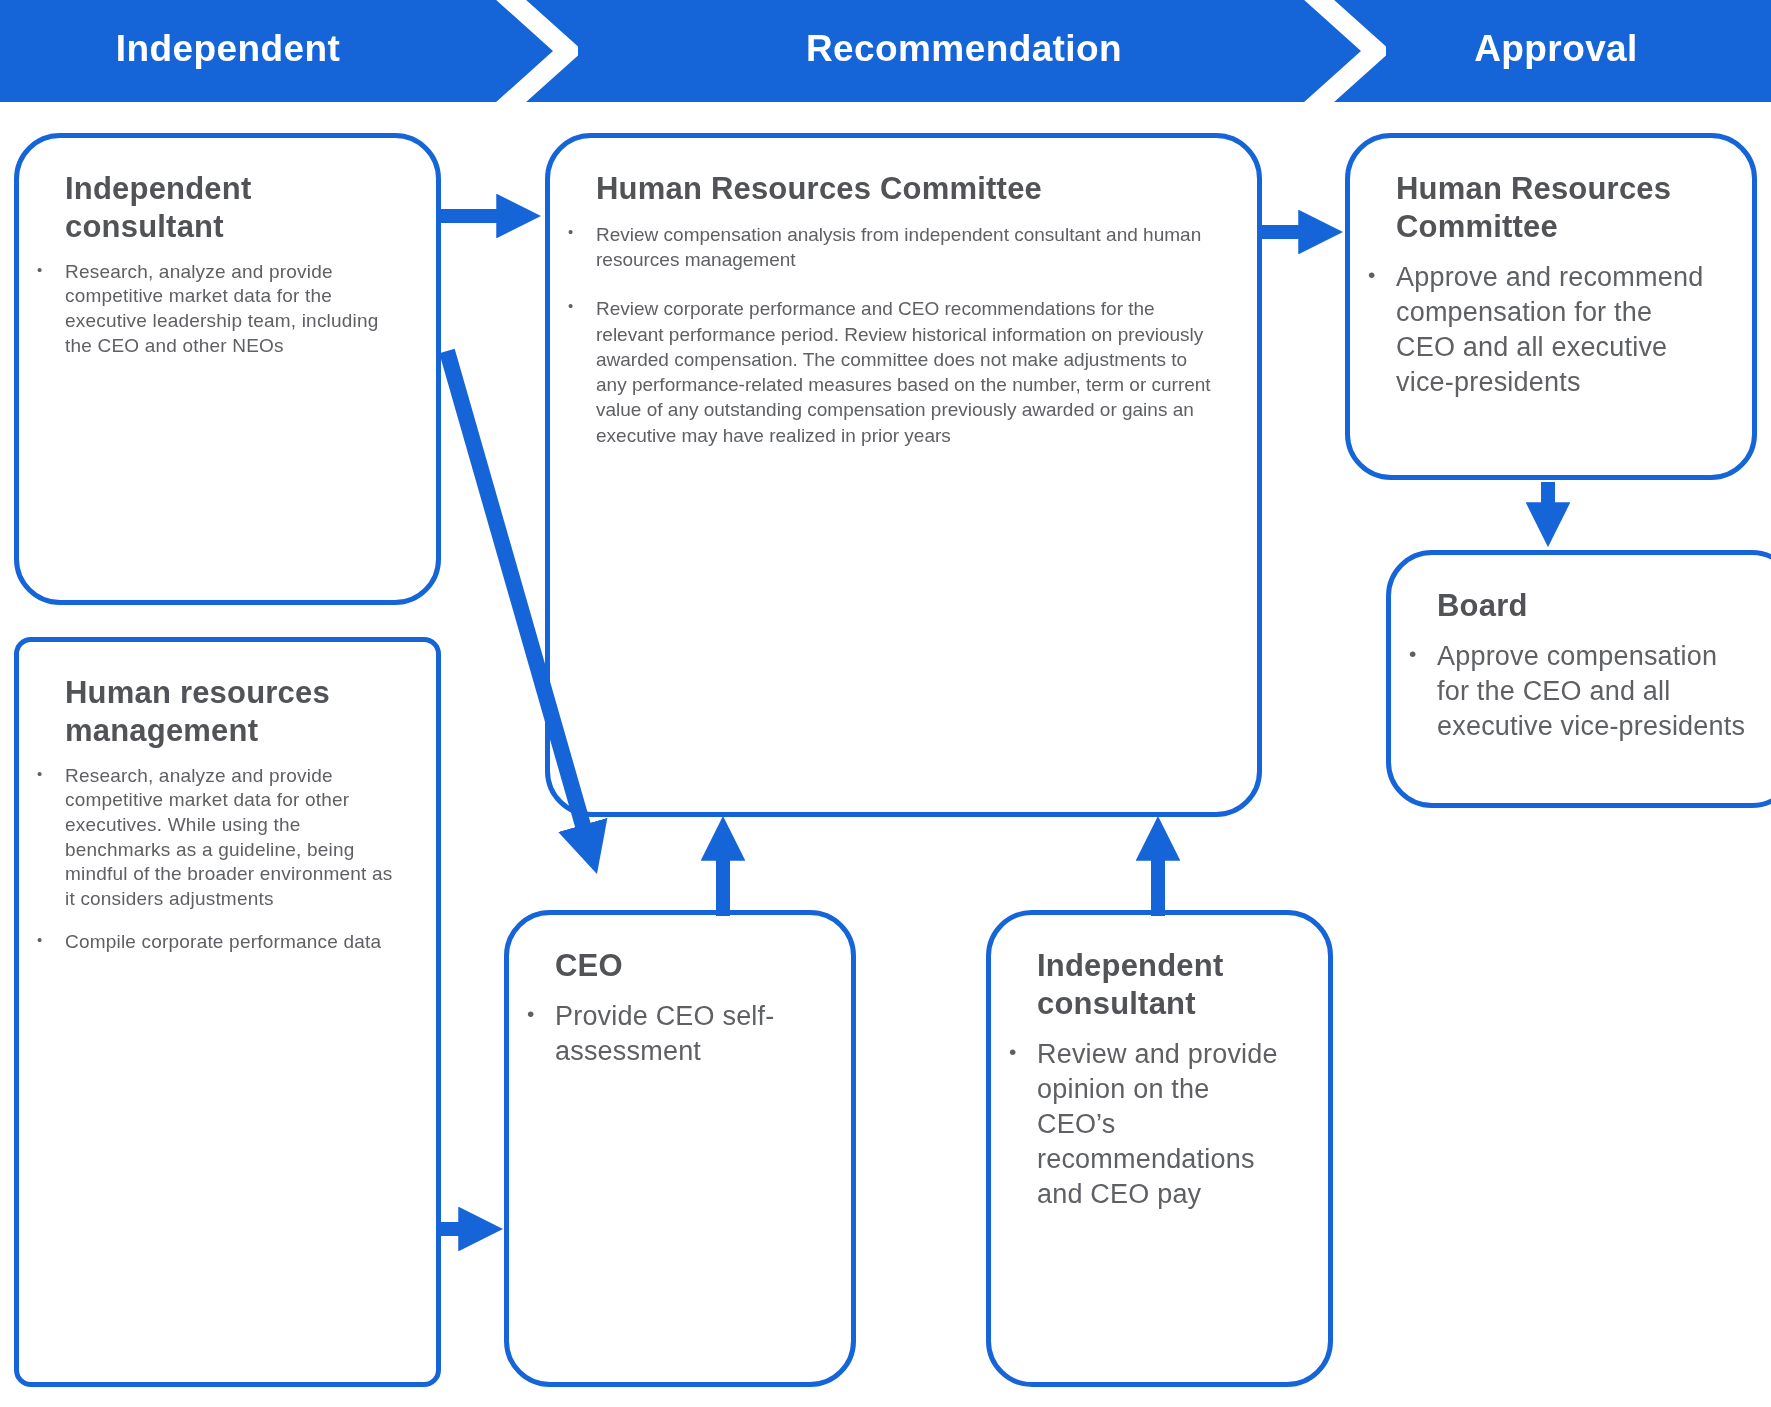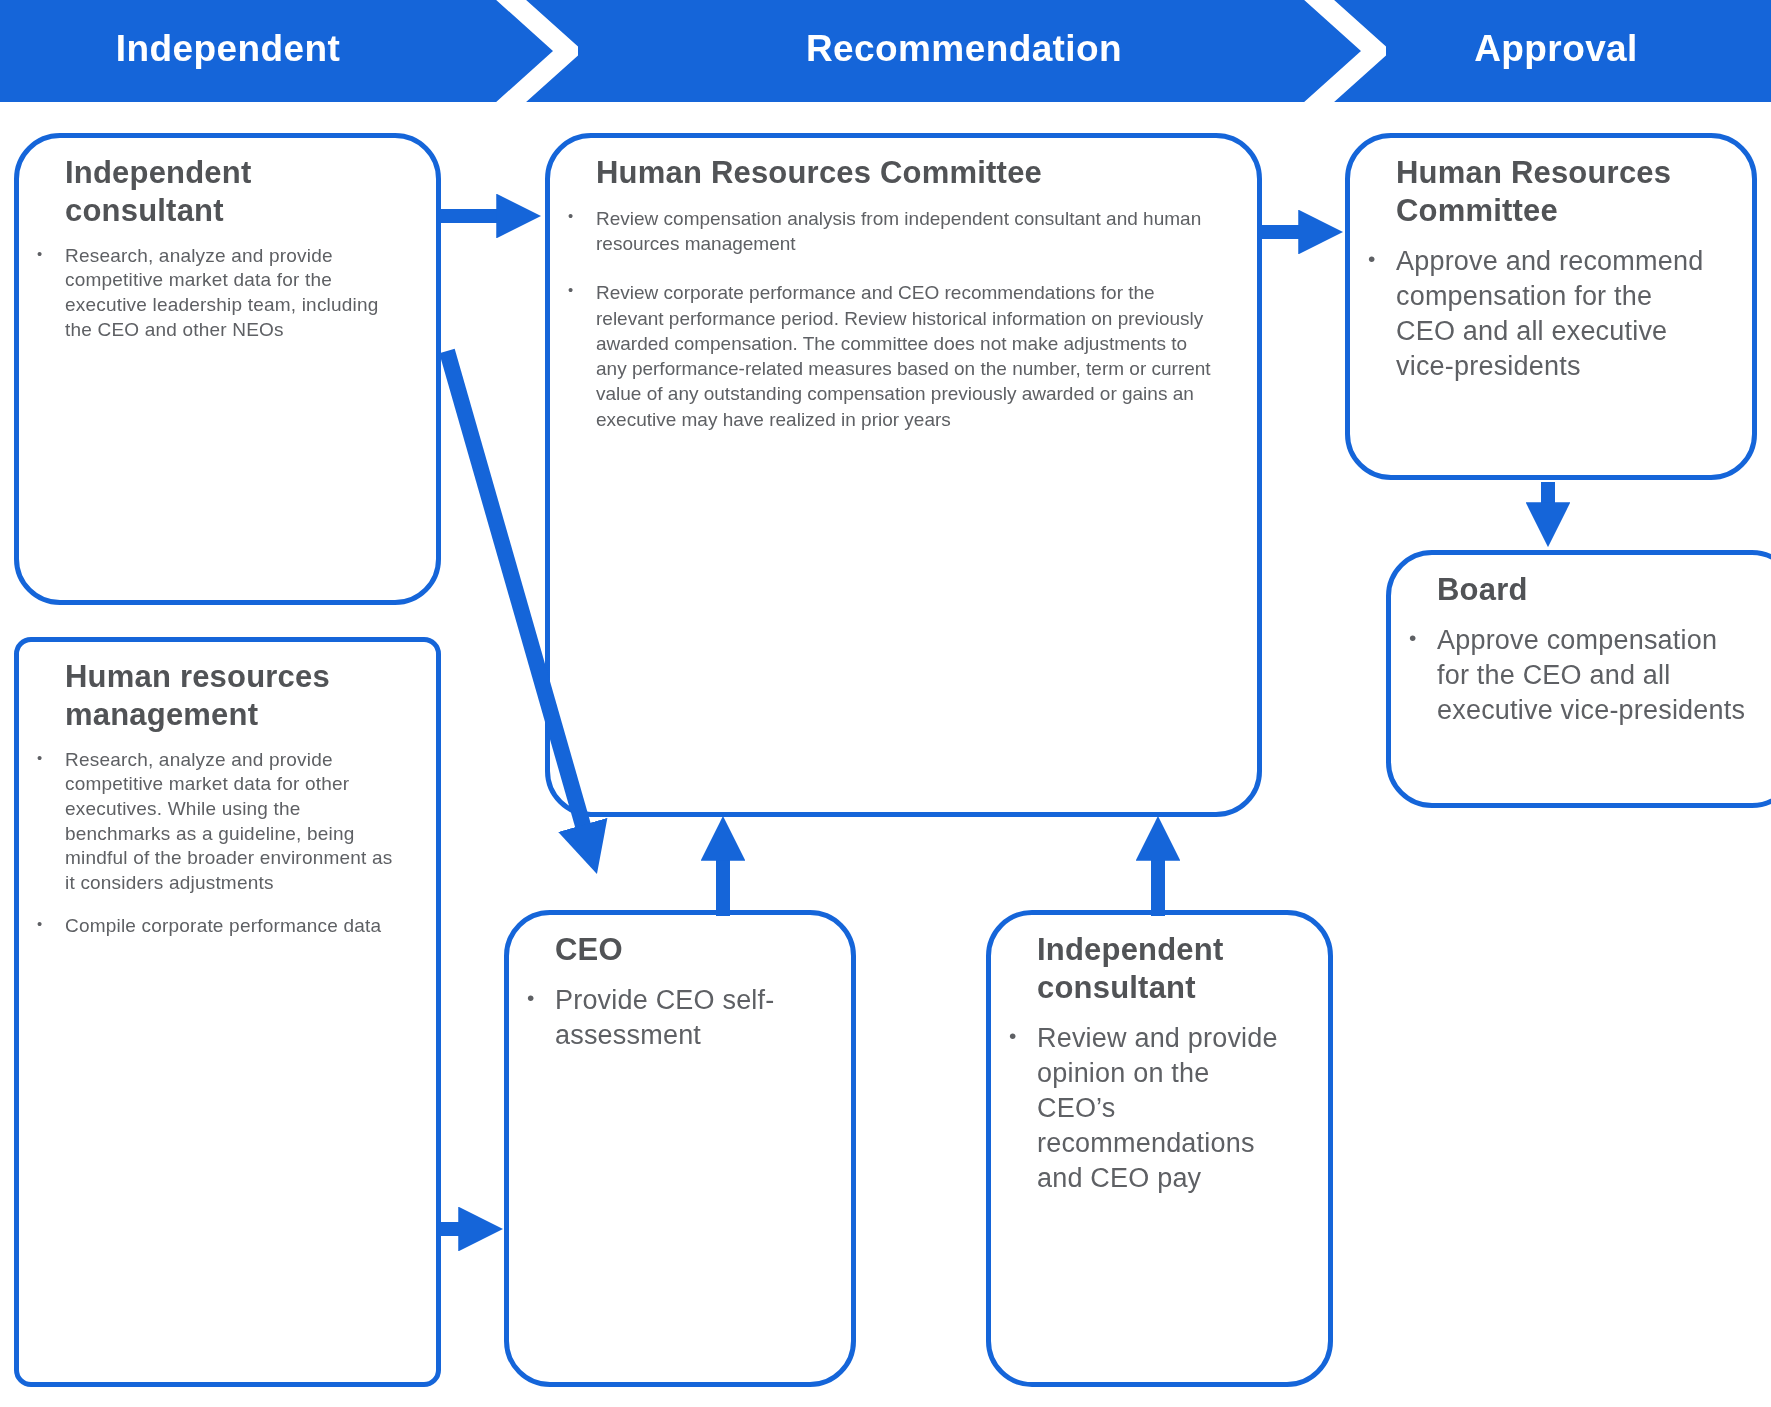--- a/index.html
+++ b/index.html
@@ -10,21 +10,21 @@
   
   .banner { position:absolute; left:0; top:0; width:1771px; height:102px; background:#1565d9; }
   .phase-label {
     position:absolute; top:50%; transform:translate(-50%,-54%);
     color:#ffffff; font-size:37px; font-weight:bold; letter-spacing:0.4px; white-space:nowrap;
   }
   .chevron { position:absolute; top:0; width:90px; height:102px; }
   
   .box {
     position:absolute; background:#ffffff; border:5px solid #1565d9; border-radius:46px;
-    box-sizing:border-box; padding:16px 38px 18px 46px;
+    box-sizing:border-box; padding:32px 38px 18px 46px;
   }
   .box h3 {
     margin:0 0 14px 0; font-size:31px; line-height:1.22; font-weight:bold;
     color:#515356; letter-spacing:0.2px;
   }
   .box ul { list-style:none; margin:0; padding:0; }
   .box li {
     position:relative; margin:0 0 18px 0; font-size:19px; line-height:1.3;
     color:#5e6064; letter-spacing:0.2px;
   }

